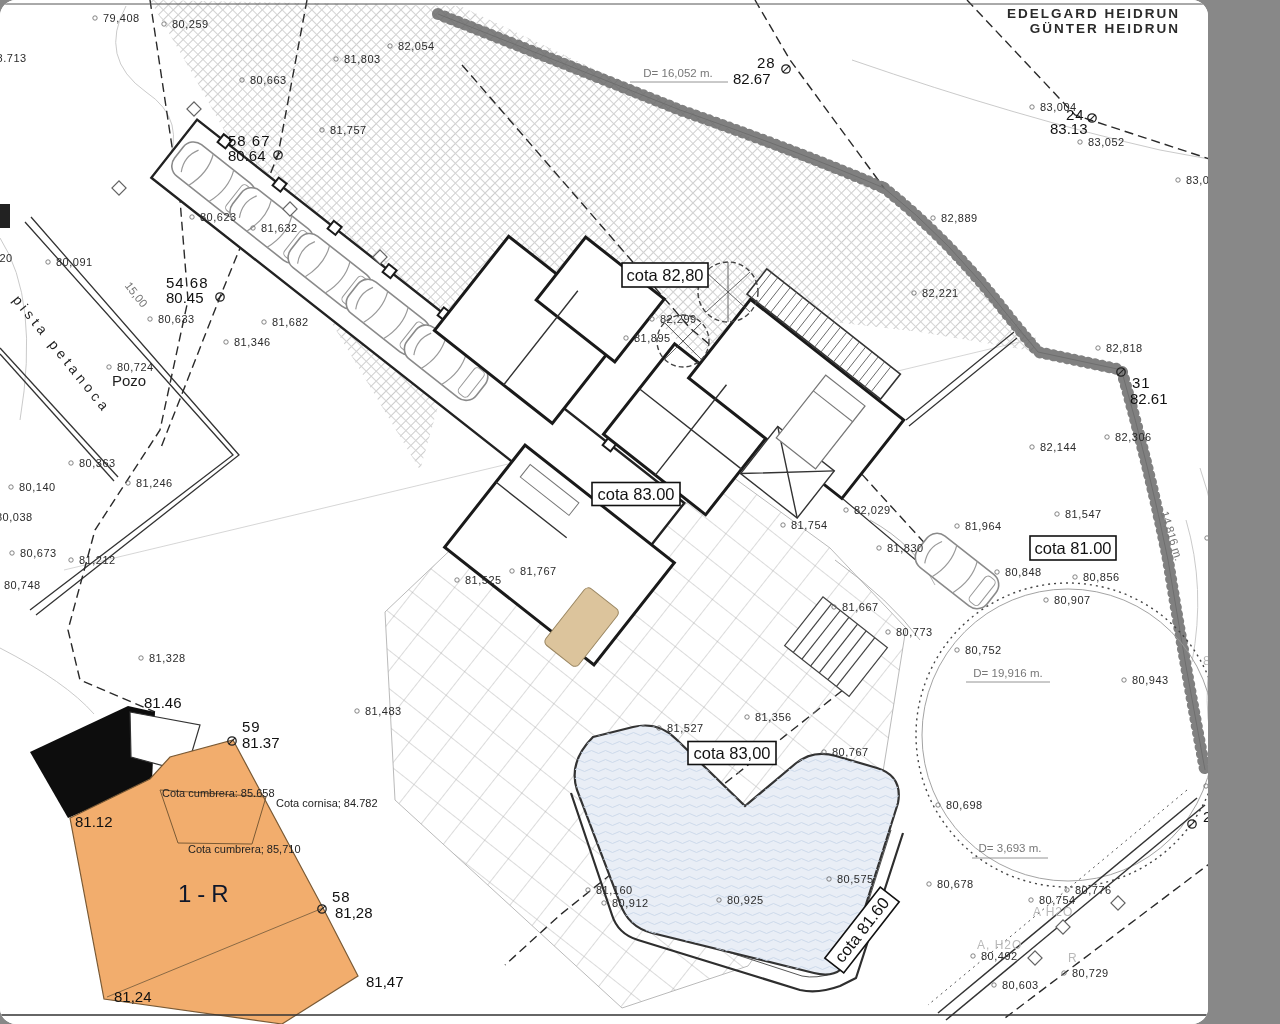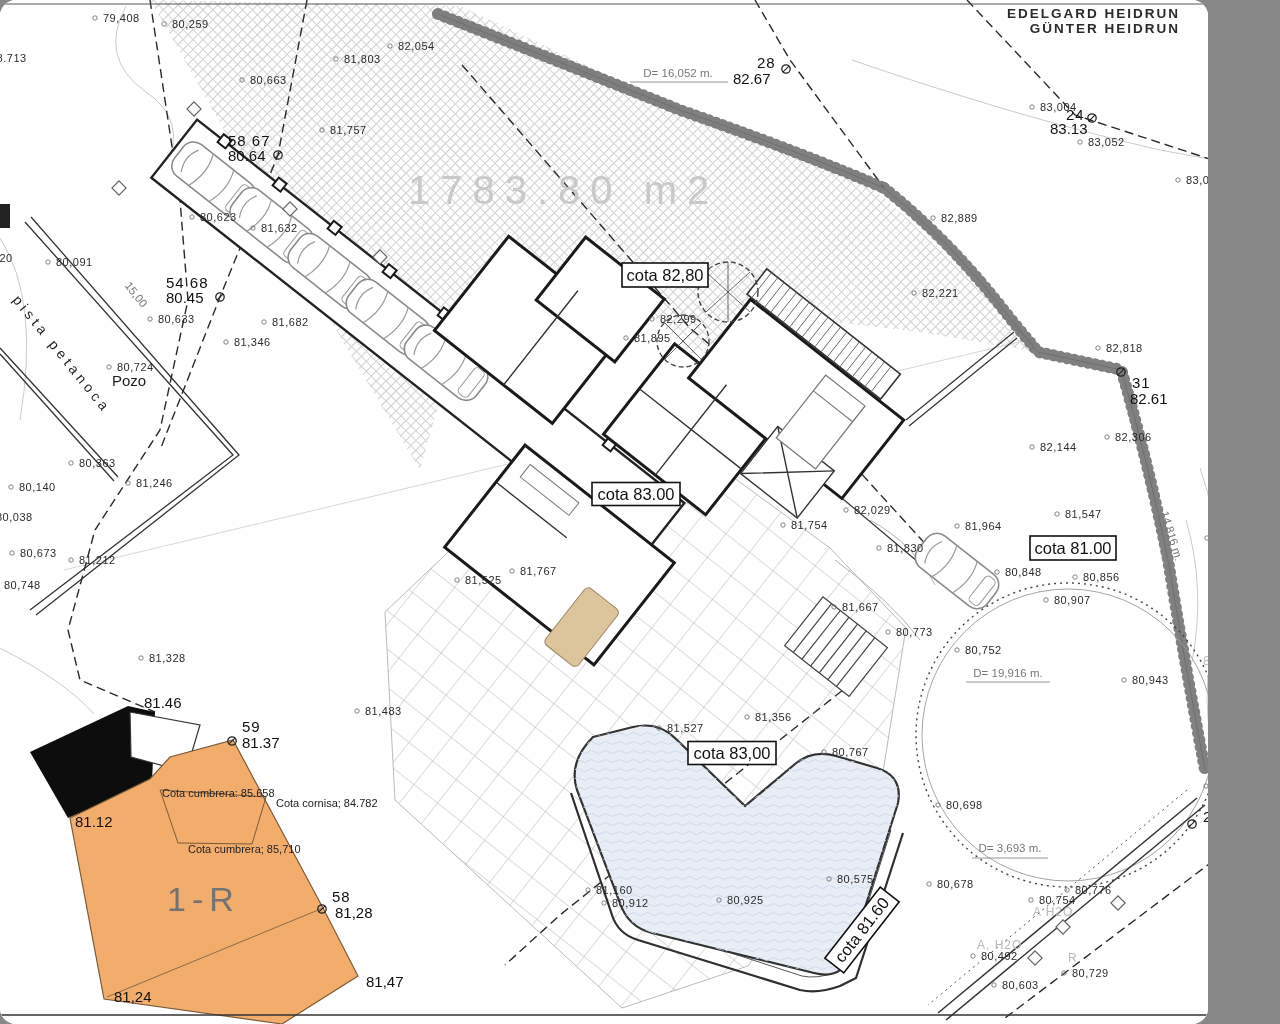--- a/index.html
+++ b/index.html
@@ -3,21 +3,21 @@
 <meta charset="utf-8">
 <style>
   html,body{margin:0;padding:0;background:#888;}
   .page{position:relative;width:1208px;height:1024px;background:#ffffff;overflow:hidden;
         font-family:"Liberation Sans",sans-serif;border-radius:16px;}
   svg{position:absolute;left:0;top:0;}
   .ov{position:absolute;white-space:nowrap;}
   #owner{right:28px;top:6px;text-align:right;font-size:13.5px;font-weight:600;
          letter-spacing:2px;color:#2a2a2a;line-height:15px;}
   #area-label{left:408px;top:168px;font-size:40px;color:#c9c9c9;letter-spacing:10px;}
-  #building-label{left:167px;top:880px;font-size:34px;color:#737373;letter-spacing:6px;}
+  #building-label{left:178px;top:880px;font-size:24px;color:#0f172a;letter-spacing:6px;}
   #pozo-label{left:112px;top:372px;font-size:15px;color:#1e1e1e;}
   #pista-label{left:22px;top:292px;font-size:14px;color:#1e1e1e;letter-spacing:4px;
                transform:rotate(51deg);transform-origin:left top;}
   text{font-family:"Liberation Sans",sans-serif;}
 </style>
 </head>
 <body>
 
 <div class="page">
 
@@ -449,18 +449,17 @@
           <rect x="817" y="918" width="90" height="24" fill="#fff" stroke="#111" stroke-width="1.6"></rect>
           <text x="862" y="935.5" font-size="16.5" fill="#111" text-anchor="middle">cota 81.60</text>
         </g>
       </g>
 </svg>
 
 <div class="ov" id="owner">
   <div>EDELGARD  HEIDRUN</div>
   <div>GÜNTER  HEIDRUN</div>
 </div>
-<div class="ov" id="area-label">1783.80  m2</div>
 <div class="ov" id="building-label">1-R</div>
 <div class="ov" id="pozo-label">Pozo</div>
 <div class="ov" id="pista-label">pista petanoca</div>
 
 </div>
 
 </body></html>

